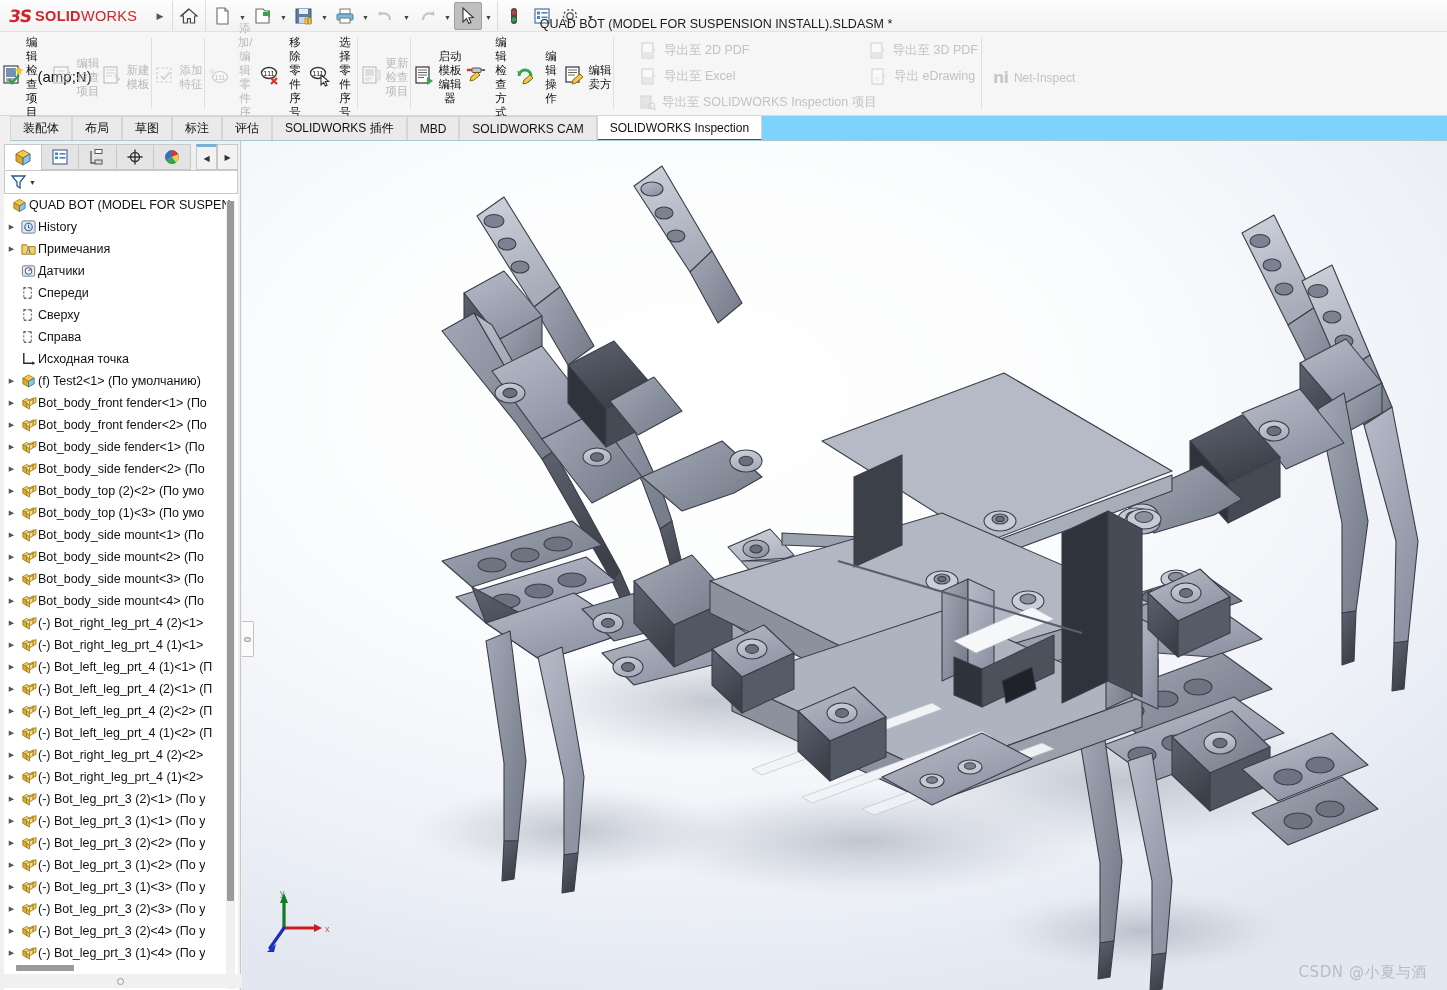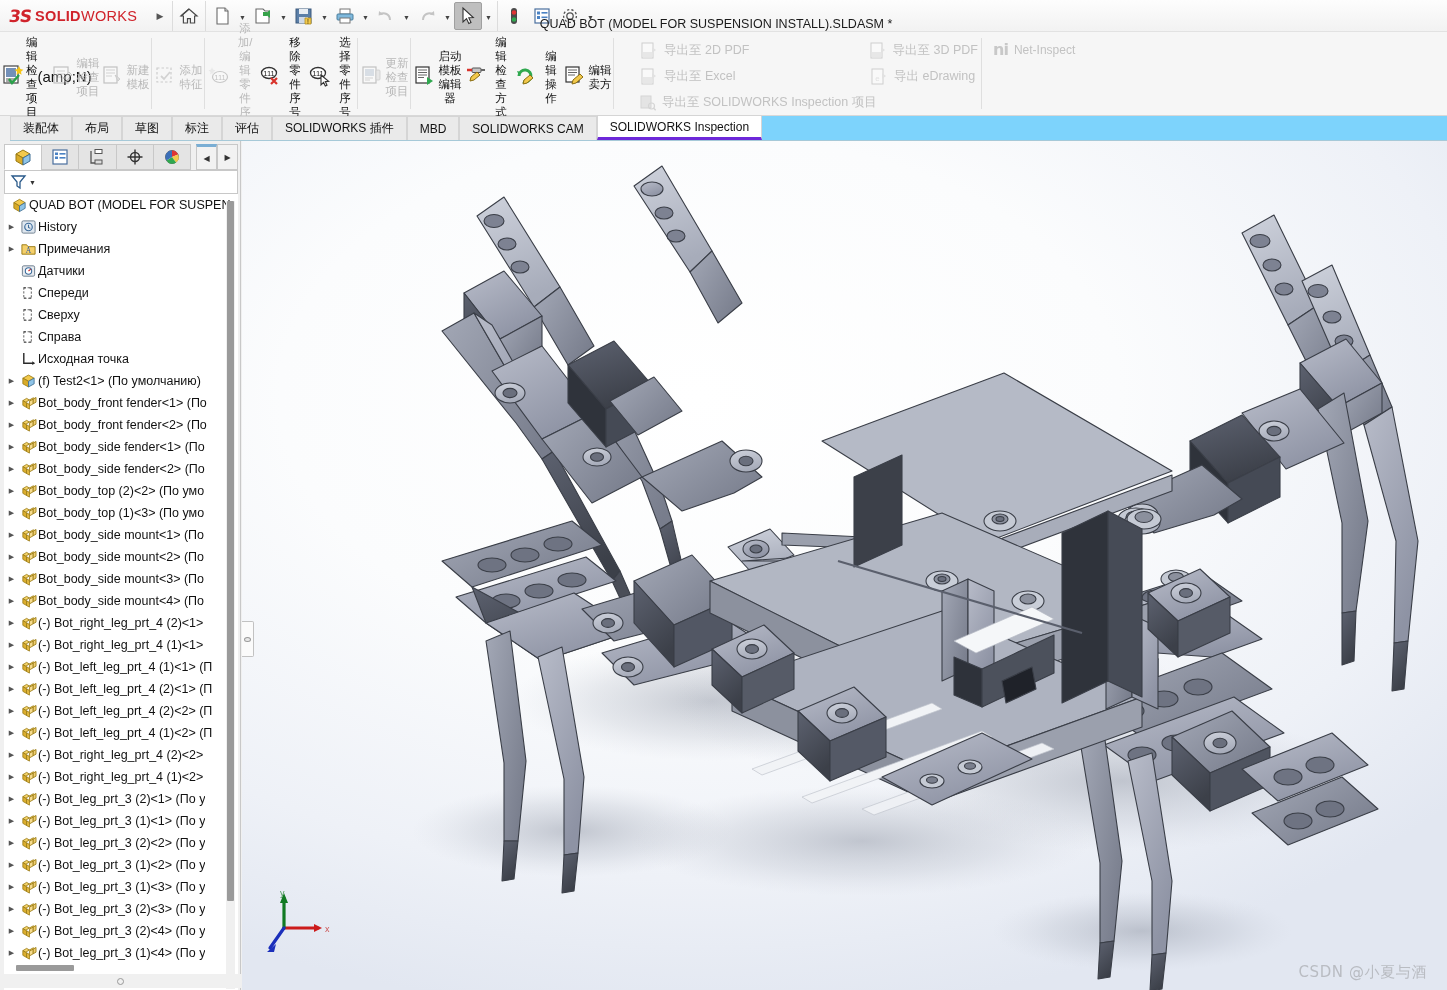--- a/index.html
+++ b/index.html
@@ -81,41 +81,41 @@
     display: flex; flex-direction: column; justify-content: center;
     padding: 6px 2px 0 24px; gap: 2px;
   }
   .rb-exp-row {
     display: flex; align-items: center; gap: 6px; height: 24px;
     color: #c2c2c2; font-size: 12.5px; white-space: nowrap;
   }
   .rb-exp-row .eico { width: 19px; height: 19px; opacity: .35; display:flex;align-items:center;justify-content:center;}
   .rb-netinspect {
     display: flex; align-items: flex-start; padding: 8px 6px 0 10px; gap: 6px;
-    color: #c2c2c2; font-size: 12px;
+    color: #c2c2c2; font-size: 12px; margin-top: 28px;
   }
   .ni-logo {
     font-weight: bold; font-size: 16px; color: #c8c8c8; letter-spacing: -1px;
     font-family: "DejaVu Sans", sans-serif;
   }
 
   
   .cmdtabs {
     position: absolute; top: 116px; left: 10px; width: 1447px; height: 25px;
     background: #7dd3fc; display: flex; align-items: flex-end;
     border-bottom: 1px solid #a6c9d8;
   }
   .cmdtab {
     height: 24px; padding: 0 12px; display: flex; align-items: center;
     font-size: 12px; color: #111; background: #eaeaea;
     border-left: 1px solid #d5d5d5; border-top: 1px solid #d5d5d5;
     border-right: 1px solid #d5d5d5;
   }
   .cmdtab.active {
-    background: #ffffff; border-bottom: 3px solid #6d28d9;
+    background: #ffffff; border-bottom: 1px solid #6d28d9;
     position: relative; z-index: 2; height: 25px;
   }
 
   
   .leftpanel {
     position: absolute; top: 141px; left: 0; width: 241px; height: 849px;
     background: #f0f0f0; border-right: 1px solid #c8c8c8;
   }
   .tree-tabs {
     position: absolute; top: 3px; left: 4px; width: 234px; height: 26px;

